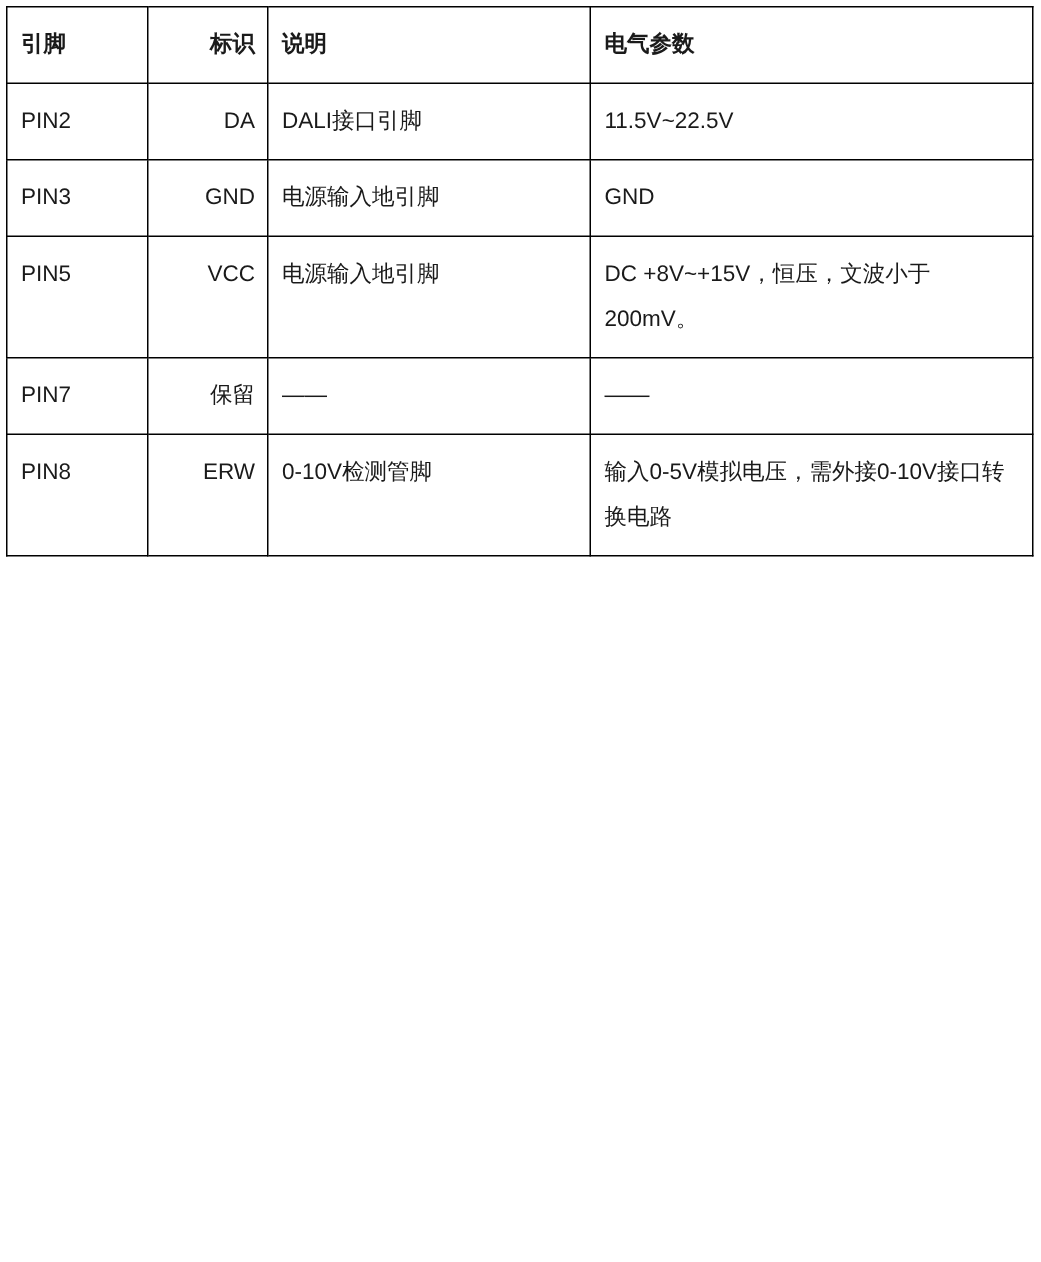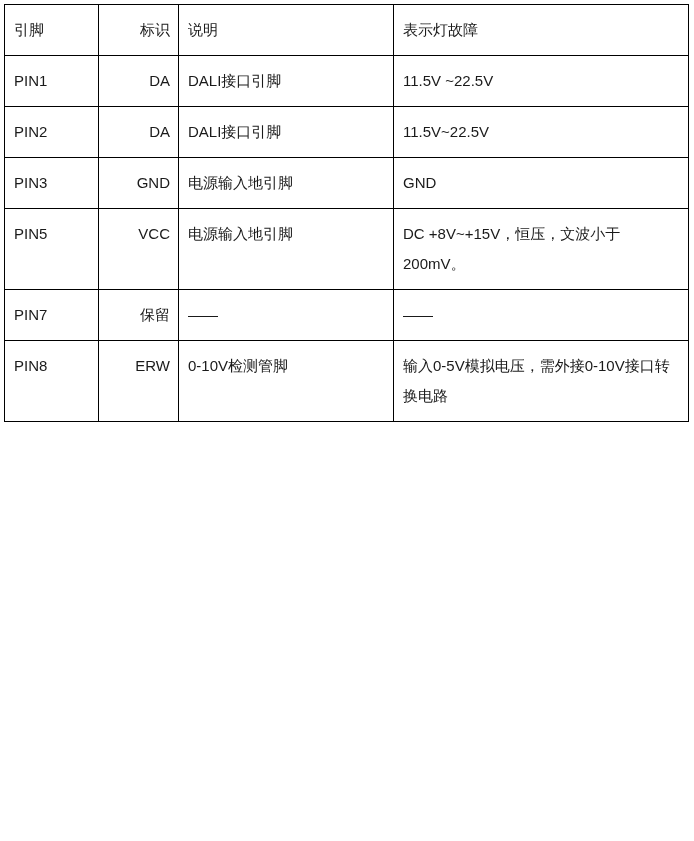--- a/index.html
+++ b/index.html
@@ -40,21 +40,21 @@
   col.c-mark  { width: 80px; }
   col.c-desc  { width: 215px; }
   col.c-elec  { width: 295px; }
 
   td.cell-pin   { white-space: nowrap; }
   td.cell-mark  { white-space: nowrap; text-align: right; }
   td.cell-desc  { }
   td.cell-elec  { }
 
   .header-row td {
-    font-weight: normal;
+    font-weight: bold;
     margin-left: 16px;
   }
   .tall-line {
     line-height: 44px;
   }
 </style>
 </head>
 <body>
 
 <div class="page">
@@ -63,29 +63,23 @@
       <col class="c-pin">
       <col class="c-mark">
       <col class="c-desc">
       <col class="c-elec">
     </colgroup>
     <tbody>
       <tr class="header-row">
         <td class="cell-pin">引脚</td>
         <td class="cell-mark">标识</td>
         <td class="cell-desc">说明</td>
-        <td class="cell-elec">表示灯故障</td>
+        <td class="cell-elec">电气参数</td>
       </tr>
 
-      <tr>
-        <td class="cell-pin">PIN1</td>
-        <td class="cell-mark">DA</td>
-        <td class="cell-desc">DALI接口引脚</td>
-        <td class="cell-elec">11.5V ~22.5V</td>
-      </tr>
 
       <tr>
         <td class="cell-pin">PIN2</td>
         <td class="cell-mark">DA</td>
         <td class="cell-desc">DALI接口引脚</td>
         <td class="cell-elec">11.5V~22.5V</td>
       </tr>
 
       <tr>
         <td class="cell-pin">PIN3</td>

